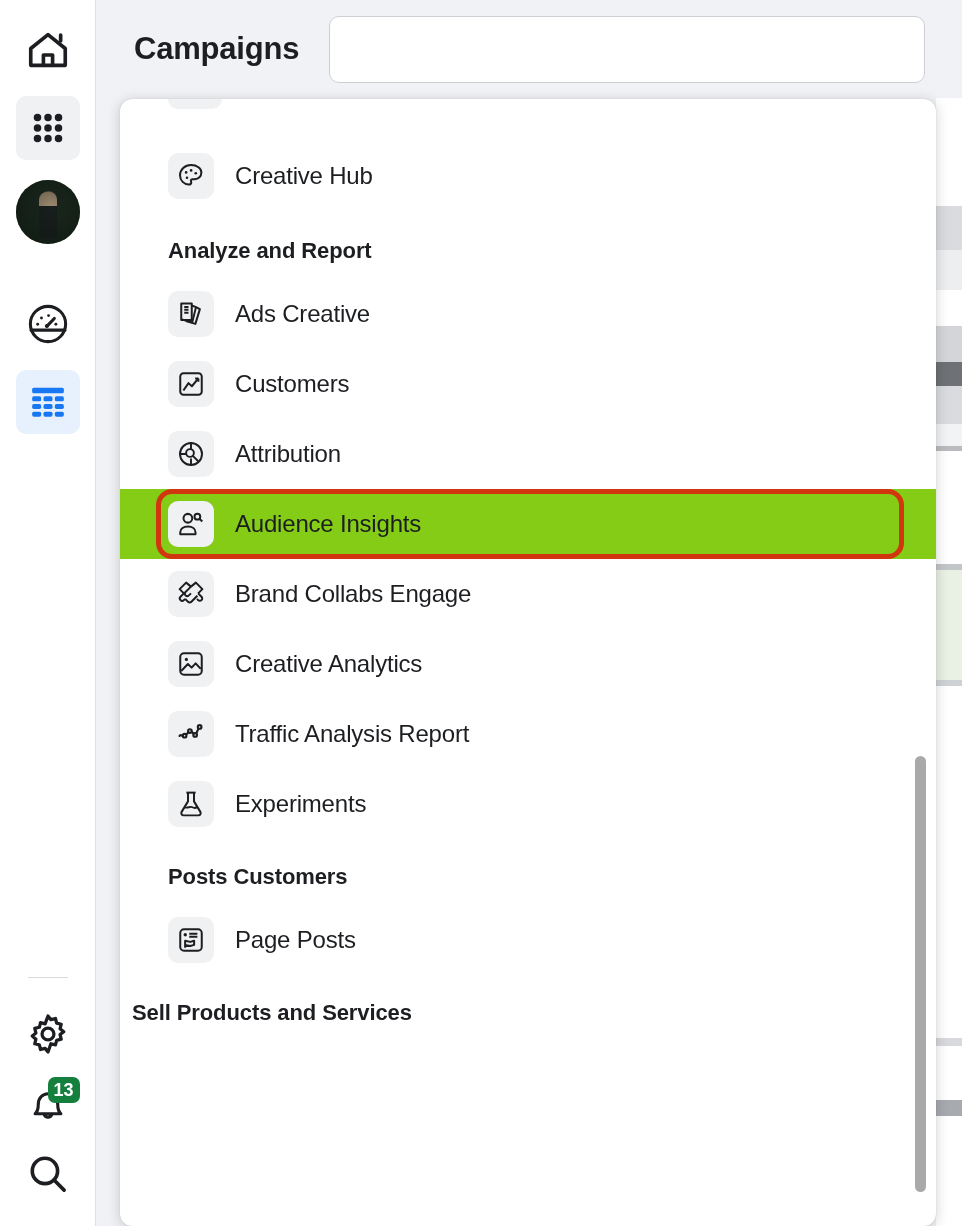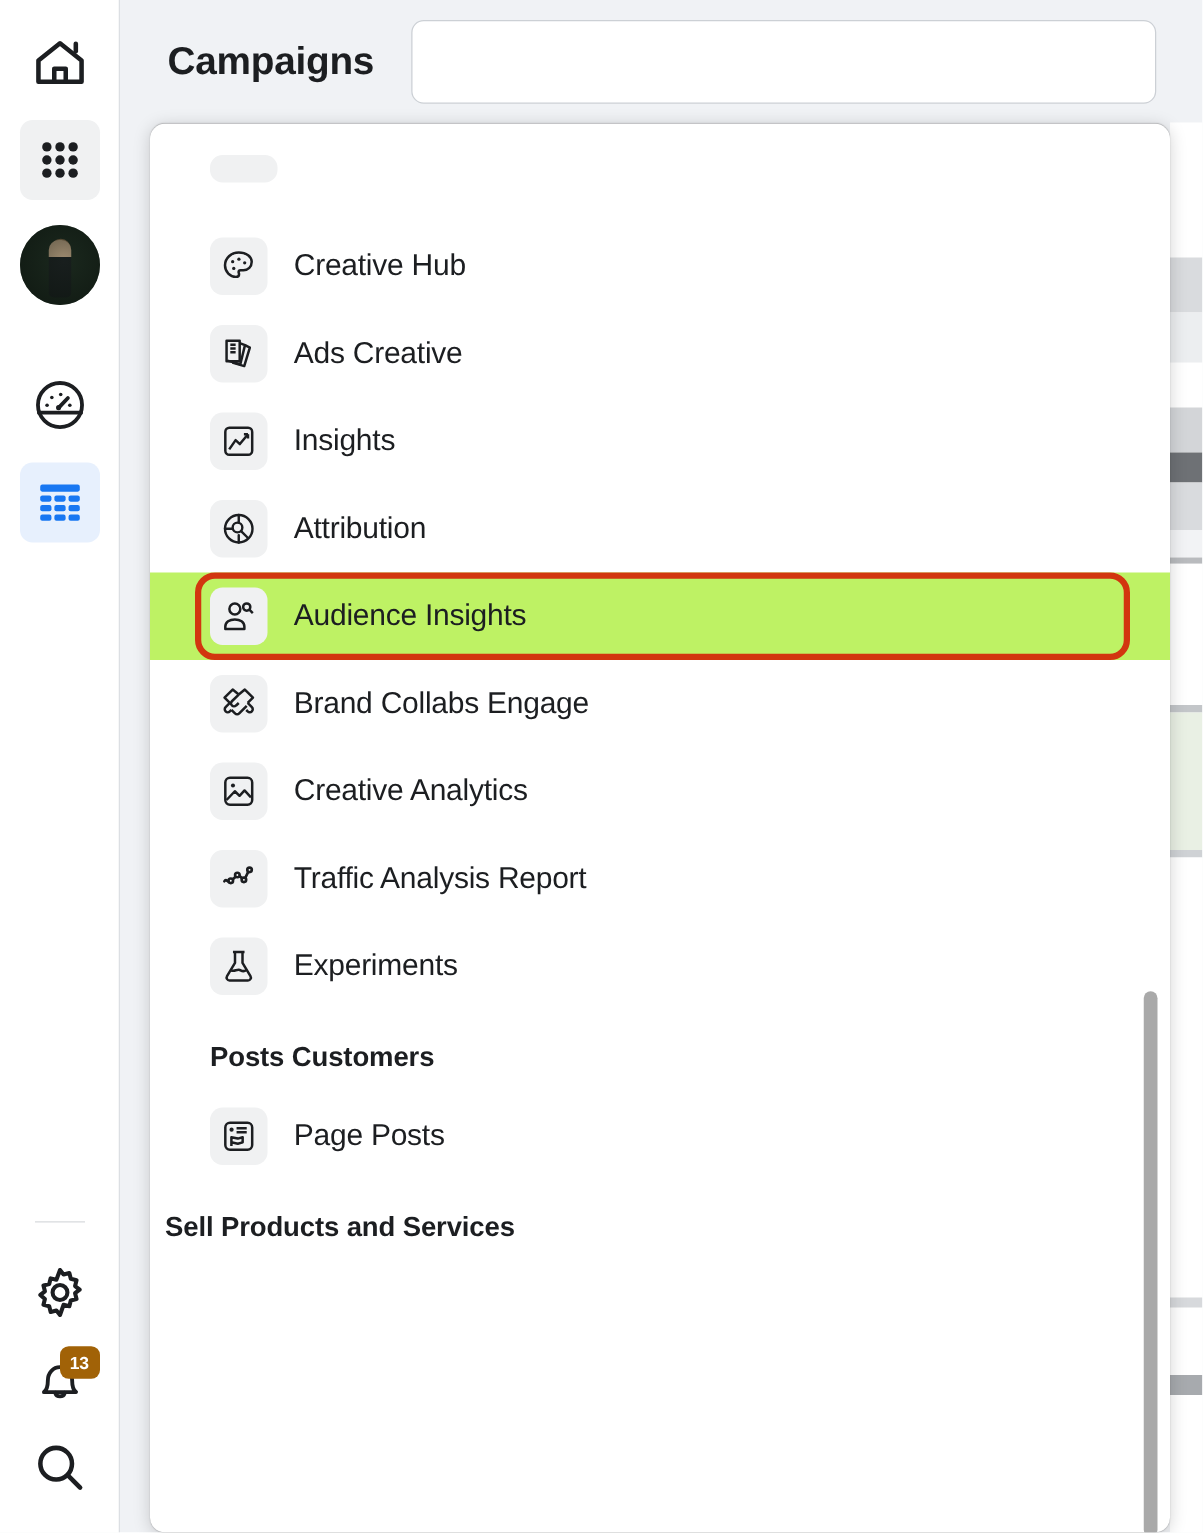--- a/index.html
+++ b/index.html
@@ -57,23 +57,23 @@
 
   .rail-divider {
     width: 40px; height: 1px; background: #d8dadd; flex: 0 0 auto;
   }
 
   .bell-wrap { position: relative; width: 64px; height: 64px;
     display:flex; align-items:center; justify-content:center; }
   .badge {
     position: absolute; top: 5px; left: 32px;
     min-width: 32px; height: 26px;
-    background: #a16207; color: #fff;
+    background: #15803d; color: #fff;
     border-radius: 7px;
-    font-size: 14px; font-weight: 700;
+    font-size: 18px; font-weight: 700;
     display: flex; align-items: center; justify-content: center;
     padding: 0 5px; line-height: 1;
   }
 
   
   .header {
     position: absolute; left: 100px; top: 0;
     width: 866px; height: 98px;
     display: flex; align-items: center;
   }
@@ -109,21 +109,20 @@
     position: absolute; left: 120px; top: 99px;
     width: 816px; height: 1127px;
     background: #ffffff;
     border-radius: 12px;
     box-shadow: 0 2px 14px rgba(0,0,0,.18), 0 0 1px rgba(0,0,0,.25);
     overflow: hidden;
   }
   .panel-inner {
     position: absolute; inset: 0;
     padding: 0 0 0 0;
-    margin-top: 37px;
   }
 
   
   .cut-item {
     position: absolute; left: 48px; top: -12px;
     width: 54px; height: 22px;
     background: #f0f1f2; border-radius: 10px;
   }
 
   .menu { position: absolute; left: 0; top: 0; width: 816px; }
@@ -147,21 +146,21 @@
     display: flex; align-items: center; justify-content: center;
     flex: 0 0 auto;
   }
   .item .label {
     margin-left: 21px;
     font-size: 24px; color: #1c1e21;
     white-space: nowrap; letter-spacing: -.2px;
   }
 
   .item.highlighted {
-    background: #bef264;
+    background: #84cc16;
   }
   .hl-ring {
     position: absolute; left: 36px; top: 0;
     width: 748px; height: 70px;
     border: 5px solid #d2360f;
     border-radius: 16px;
     pointer-events: none;
   }
 
   
@@ -334,20 +333,21 @@
               <path d="M12 3.2c-4.9 0-8.8 3.6-8.8 8.2 0 4.3 3.3 7.4 7 7.4 1.5 0 2-.8 2-1.7 0-.5-.3-.9-.3-1.4 0-.7.5-1.2 1.3-1.2h1.8c3 0 5.3-2.2 5.3-5.3 0-3.3-3.4-6-8.3-6z"></path>
               <circle cx="8.1" cy="9.1" r="1.05" fill="#1c1e21" stroke="none"></circle>
               <circle cx="12.1" cy="7.5" r="1.05" fill="#1c1e21" stroke="none"></circle>
               <circle cx="15.8" cy="9.8" r="1.05" fill="#1c1e21" stroke="none"></circle>
               <circle cx="8.8" cy="13.4" r="1.05" fill="#1c1e21" stroke="none"></circle>
             </svg>
           </span>
           <span class="label">Creative Hub</span>
         </div>
 
+        <div class="section-title" style="margin-top:12px;">Analyze and Report</div>
 
         <div class="item">
           <span class="iconbox">
             <svg width="30" height="30" viewBox="0 0 24 24" fill="none" stroke="#1c1e21" stroke-width="1.6" stroke-linejoin="round">
               <path d="M4.2 3.6h8.4v13.2H4.2z"></path>
               <path d="M6.6 6.3h3.4M6.6 8.6h3.4M6.6 11h3.4"></path>
               <path d="M12.6 5.2 16 6.5l-3 12.2-8.2-2.3"></path>
               <path d="M16 6.5l3.1 1.6-3.6 11.8-7.6-2.2"></path>
             </svg>
           </span>
@@ -355,21 +355,21 @@
         </div>
 
         <div class="item">
           <span class="iconbox">
             <svg width="30" height="30" viewBox="0 0 24 24" fill="none" stroke="#1c1e21" stroke-width="1.6" stroke-linejoin="round">
               <rect x="3.4" y="3.4" width="17.2" height="17.2" rx="2.6"></rect>
               <path d="M5.9 17.2 10 11.3l2.7 2.5 5.2-6.3"></path>
               <path d="M17.9 7.5h-2.6M17.9 7.5v2.7"></path>
             </svg>
           </span>
-          <span class="label">Insights</span>
+          <span class="label">Customers</span>
         </div>
 
         <div class="item">
           <span class="iconbox">
             <svg width="30" height="30" viewBox="0 0 24 24" fill="none" stroke="#1c1e21" stroke-width="1.55" stroke-linecap="round">
               <circle cx="12" cy="12" r="8.8"></circle>
               <circle cx="11.2" cy="11.2" r="3.1"></circle>
               <path d="M12 3.2v4.9M3.2 12h4.6M12 20.8v-4.7"></path>
               <path d="M13.5 13.5 17.6 17.6"></path>
             </svg>

